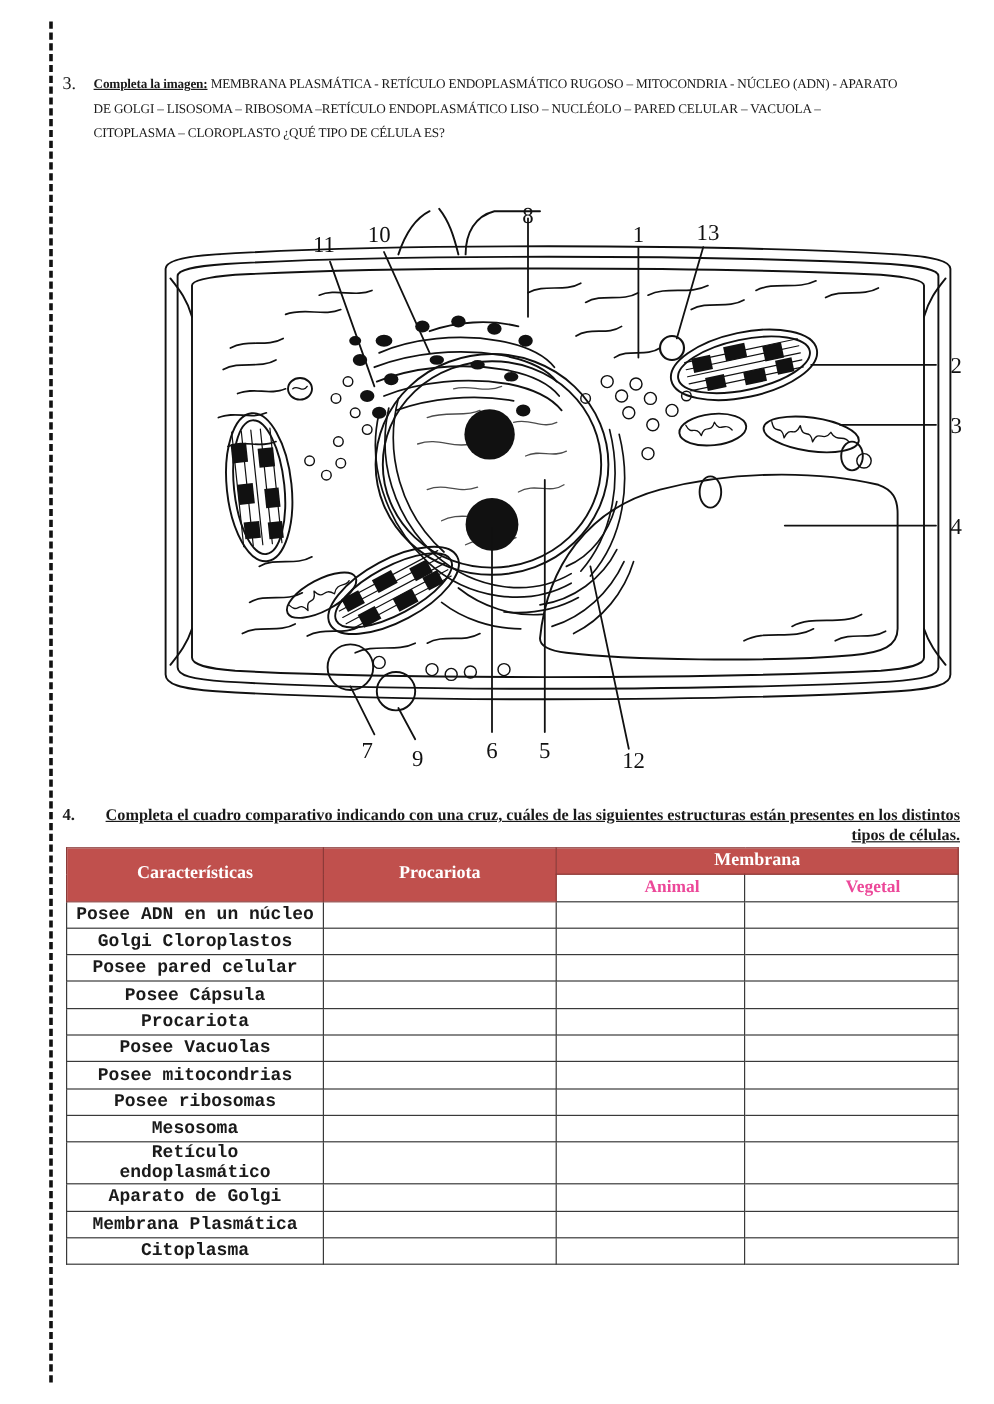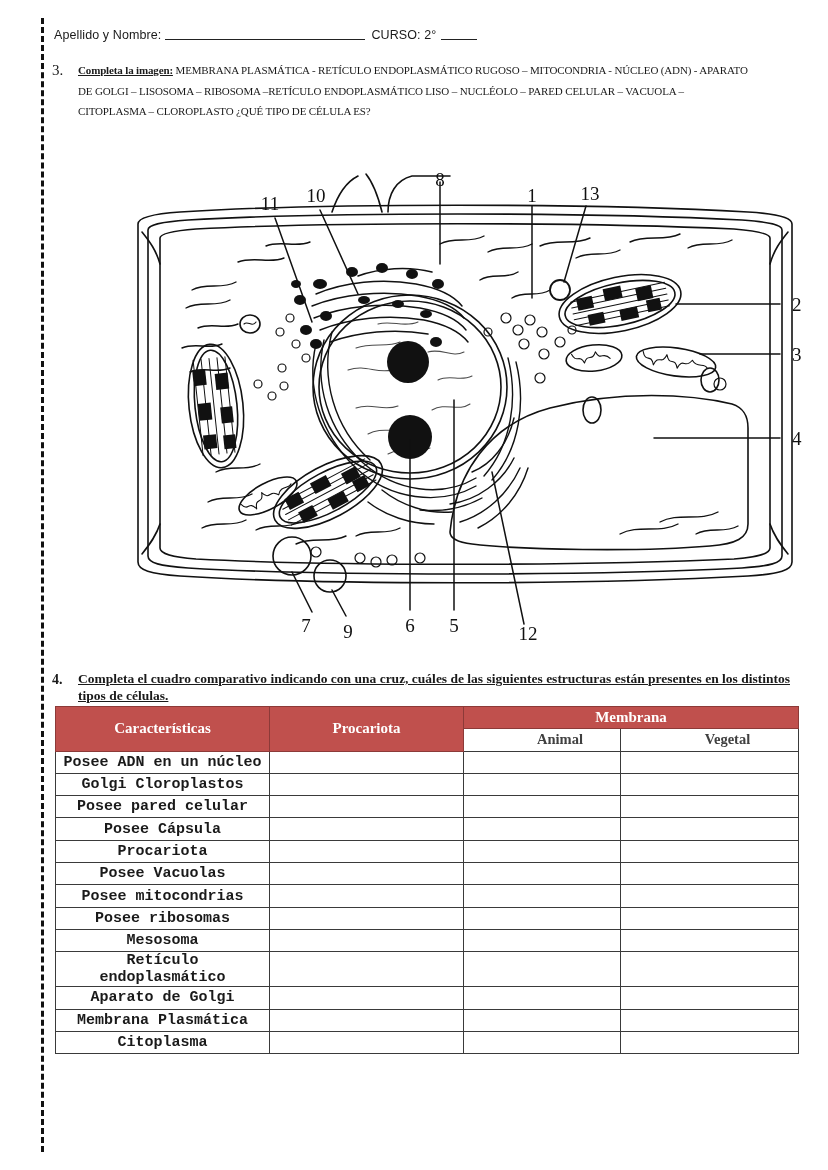--- a/index.html
+++ b/index.html
@@ -82,20 +82,21 @@
   }
   #q3 { left: 0px; top: 60px; width: 700px; }
   #q3 .q-body { letter-spacing: -.15px; }
 
   #q4 { left: 0px; top: 670px; width: 748px; }
   #q4 .q-body {
     font-weight: bold;
     font-size: 13.5px;
     line-height: 17px;
     text-decoration: underline;
+    text-align: right;
   }
 
   
   .diagram {
     position: absolute;
     left: 68px;
     top: 172px;
     width: 690px;
     height: 470px;
   }
@@ -126,21 +127,21 @@
     font-family: "Liberation Serif", serif;
   }
   .cmp-table thead th {
     background: #c0504d;
     color: #ffffff;
     border-color: #8c3a38;
     font-size: 15px;
   }
   .cmp-table thead th.sub {
     background: #ffffff;
-    color: #404040;
+    color: #ec4899;
     border-color: #3a3a3a;
     font-size: 14.5px;
     padding-left: 36px;
   }
   .cmp-table tbody td.feat {
     font-size: 15px;
     padding: 0 4px;
     font-family: Liberation Mono, monospace;
   }
   .cmp-table tbody td.mark { background: #ffffff; }
@@ -149,23 +150,20 @@
   .col-ani   { width: 157px; }
   .col-veg   { width: 178px; }
 </style>
 </head>
 <body>
 
 <div class="margin-dash"></div>
 
 <div class="page">
 
-  <div class="name-line">
-    <span>Apellido y Nombre:</span><span class="blank-long"></span><span>CURSO: 2°</span><span class="blank-short"></span>
-  </div>
 
   <div class="q-block" id="q3">
     <div class="q-num">3.</div>
     <div class="q-body">
       <span class="q-lead">Completa la imagen:</span><span>  MEMBRANA PLASMÁTICA - RETÍCULO ENDOPLASMÁTICO RUGOSO – MITOCONDRIA - NÚCLEO (ADN) - APARATO DE GOLGI – LISOSOMA – RIBOSOMA –RETÍCULO ENDOPLASMÁTICO LISO – NUCLÉOLO – PARED CELULAR – VACUOLA – CITOPLASMA – CLOROPLASTO ¿QUÉ TIPO DE CÉLULA ES?</span>
     </div>
   </div>
 
   <div class="diagram">
     <svg viewBox="0 0 690 470" xmlns="http://www.w3.org/2000/svg">

